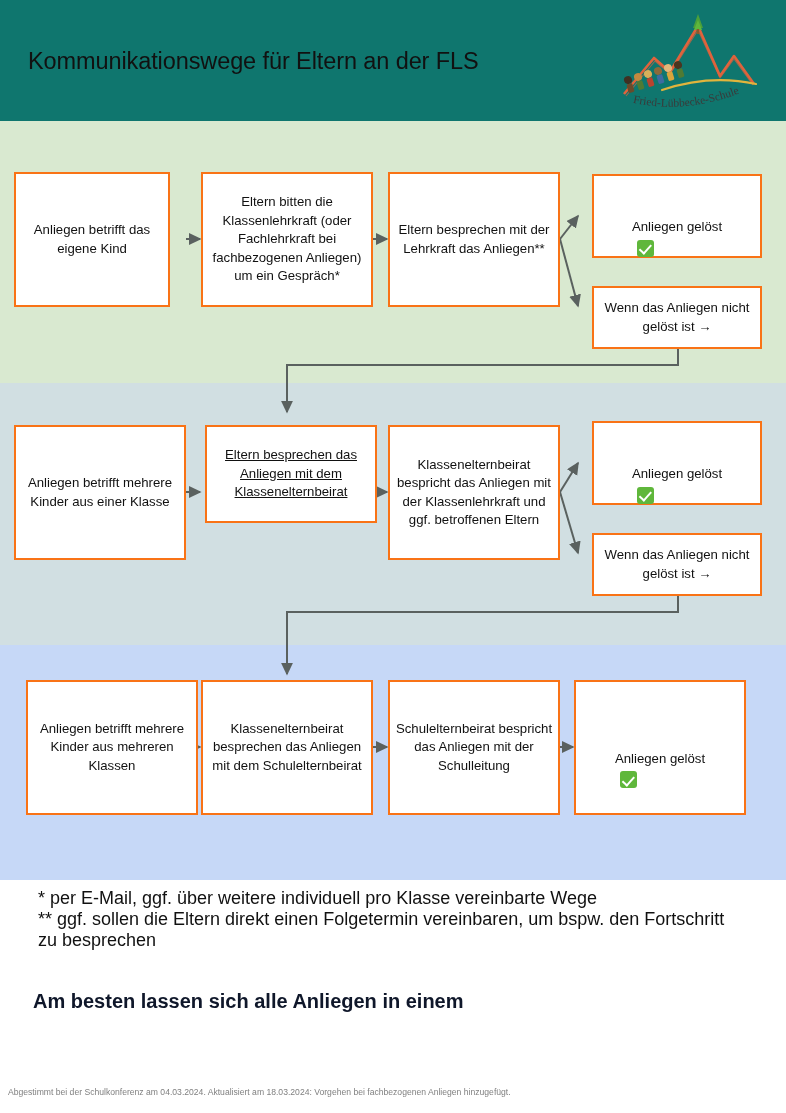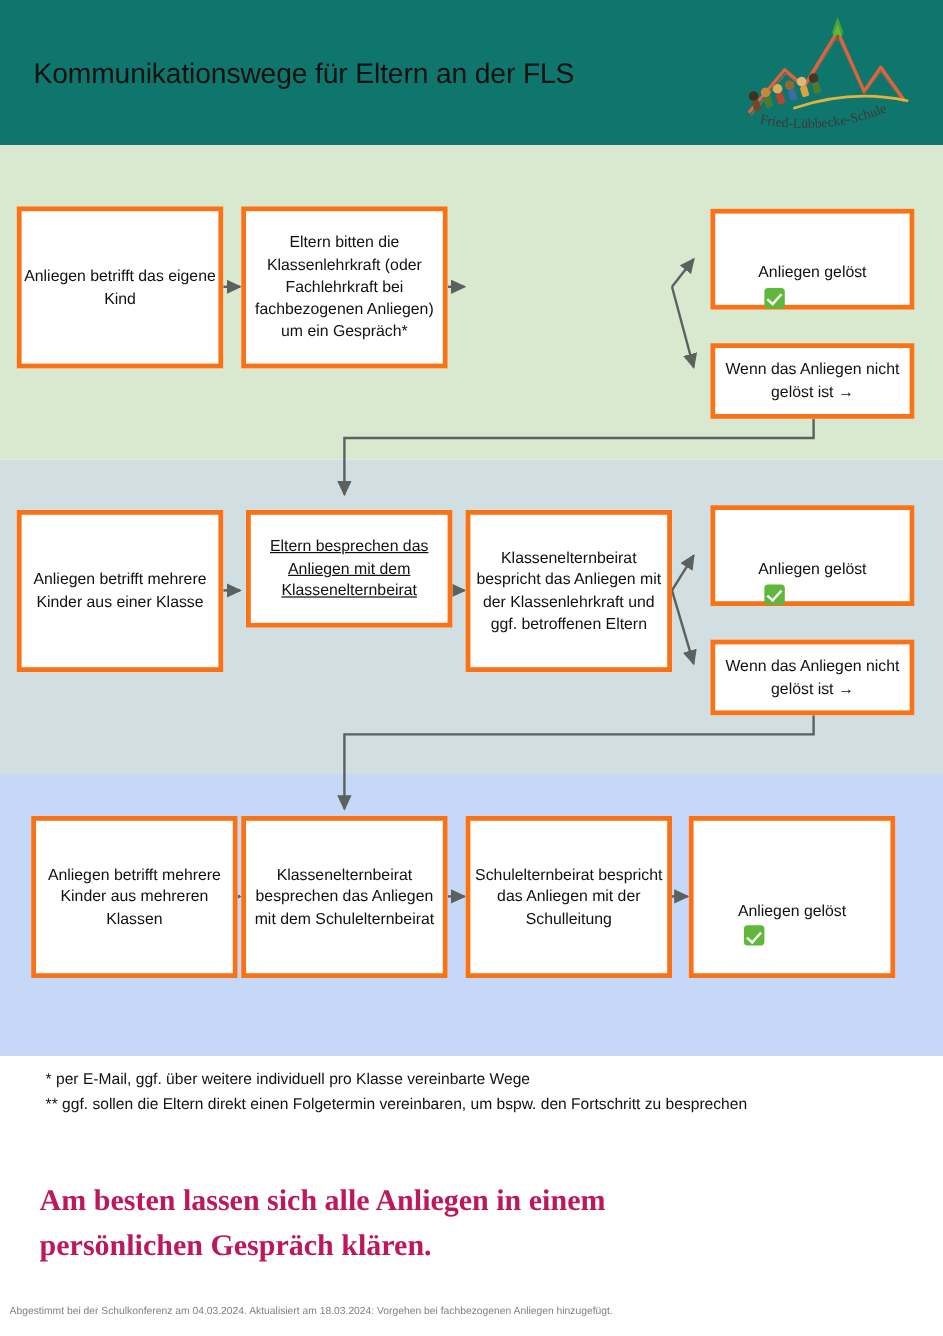--- a/index.html
+++ b/index.html
@@ -25,21 +25,21 @@
   
   .band { position: absolute; left: 0; width: 786px; }
   #band-green  { top: 121px; height: 262px; background: #d9e9d0; }
   #band-teal   { top: 383px; height: 262px; background: #d1dfe2; }
   #band-blue   { top: 645px; height: 235px; background: #c6d8f7; }
 
   
   .box {
     position: absolute;
     background: #ffffff;
-    border: 4px solid #f97316;
+    border: 2px solid #f97316;
     display: flex; align-items: center; justify-content: center;
     text-align: center;
     font-size: 13.2px; line-height: 18.5px; color: #111;
     padding: 4px 2px;
   }
   .box span { display: block; }
 
   
   .conn { position: absolute; left: 0; top: 0; width: 786px; height: 1113px; pointer-events: none; }
 
@@ -53,26 +53,26 @@
     content: ""; position: absolute;
     left: 5px; top: 2.5px; width: 5px; height: 9.5px;
     border: solid #ffffff; border-width: 0 2.3px 2.3px 0;
     transform: rotate(42deg);
   }
   .solved-label { display: inline-block; margin-top: 40px; }
 
   
   #footnotes {
     position: absolute; left: 38px; top: 888px; width: 700px;
-    font-size: 13px; line-height: 21px; color: #111;
+    font-size: 18px; line-height: 21px; color: #111;
   }
   
   #slogan {
     position: absolute; left: 33px; top: 982px; width: 720px;
-    font-size: 25px; line-height: 38px; font-weight: bold; color: #be185d; font-family: Liberation Serif, serif;
+    font-size: 20px; line-height: 38px; font-weight: bold; color: #0f172a;
   }
   
   #footer {
     position: absolute; left: 8px; top: 1086px; width: 770px;
     font-size: 8.6px; color: #808080; line-height: 12px;
   }
 </style>
 </head>
 <body>
 
@@ -157,28 +157,31 @@
       <path d="M560,492 L578,553"></path>
 
       <path d="M678,596 L678,612 L287,612 L287,674"></path>
 
       <line x1="186" y1="747" x2="200" y2="747"></line>
       <line x1="373" y1="747" x2="387" y2="747"></line>
       <line x1="560" y1="747" x2="573" y2="747"></line>
     </g>
   </svg>
 
-  <div class="box" style="left:14px; top:172px; width:172px; height:135px;">
+  <div class="box" style="left:14px; top:172px; width:156px; height:135px;">
     <span>Anliegen betrifft das eigene Kind</span>
   </div>
 
   <div class="box" style="left:201px; top:172px; width:172px; height:135px;">
     <span>Eltern bitten die Klassenlehrkraft (oder Fachlehrkraft bei fachbezogenen Anliegen) um ein Gespräch*</span>
   </div>
 
+  <div class="box" style="left:388px; top:172px; width:172px; height:135px;">
+    <span>Eltern besprechen mit der Lehrkraft das Anliegen**</span>
+  </div>
 
   <div class="box" style="left:592px; top:174px; width:170px; height:84px;">
     <span>
       <span class="solved-label">Anliegen gelöst</span>
         <span class="check"></span>
     </span>
   </div>
 
   <div class="box" style="left:592px; top:286px; width:170px; height:63px;">
     <span>Wenn das Anliegen nicht gelöst ist →</span>
@@ -226,18 +229,17 @@
     </span>
   </div>
 
   <div id="footnotes">
     <div>* per E-Mail, ggf. über weitere individuell pro Klasse vereinbarte Wege</div>
     <div>** ggf. sollen die Eltern direkt einen Folgetermin vereinbaren, um bspw. den Fortschritt zu besprechen</div>
   </div>
 
   <div id="slogan">
     <div>Am besten lassen sich alle Anliegen in einem</div>
-    <div>persönlichen Gespräch klären.</div>
   </div>
 
   <div id="footer">Abgestimmt bei der Schulkonferenz am 04.03.2024. Aktualisiert am 18.03.2024: Vorgehen bei fachbezogenen Anliegen hinzugefügt.</div>
 
 </div>
 
 </body></html>

